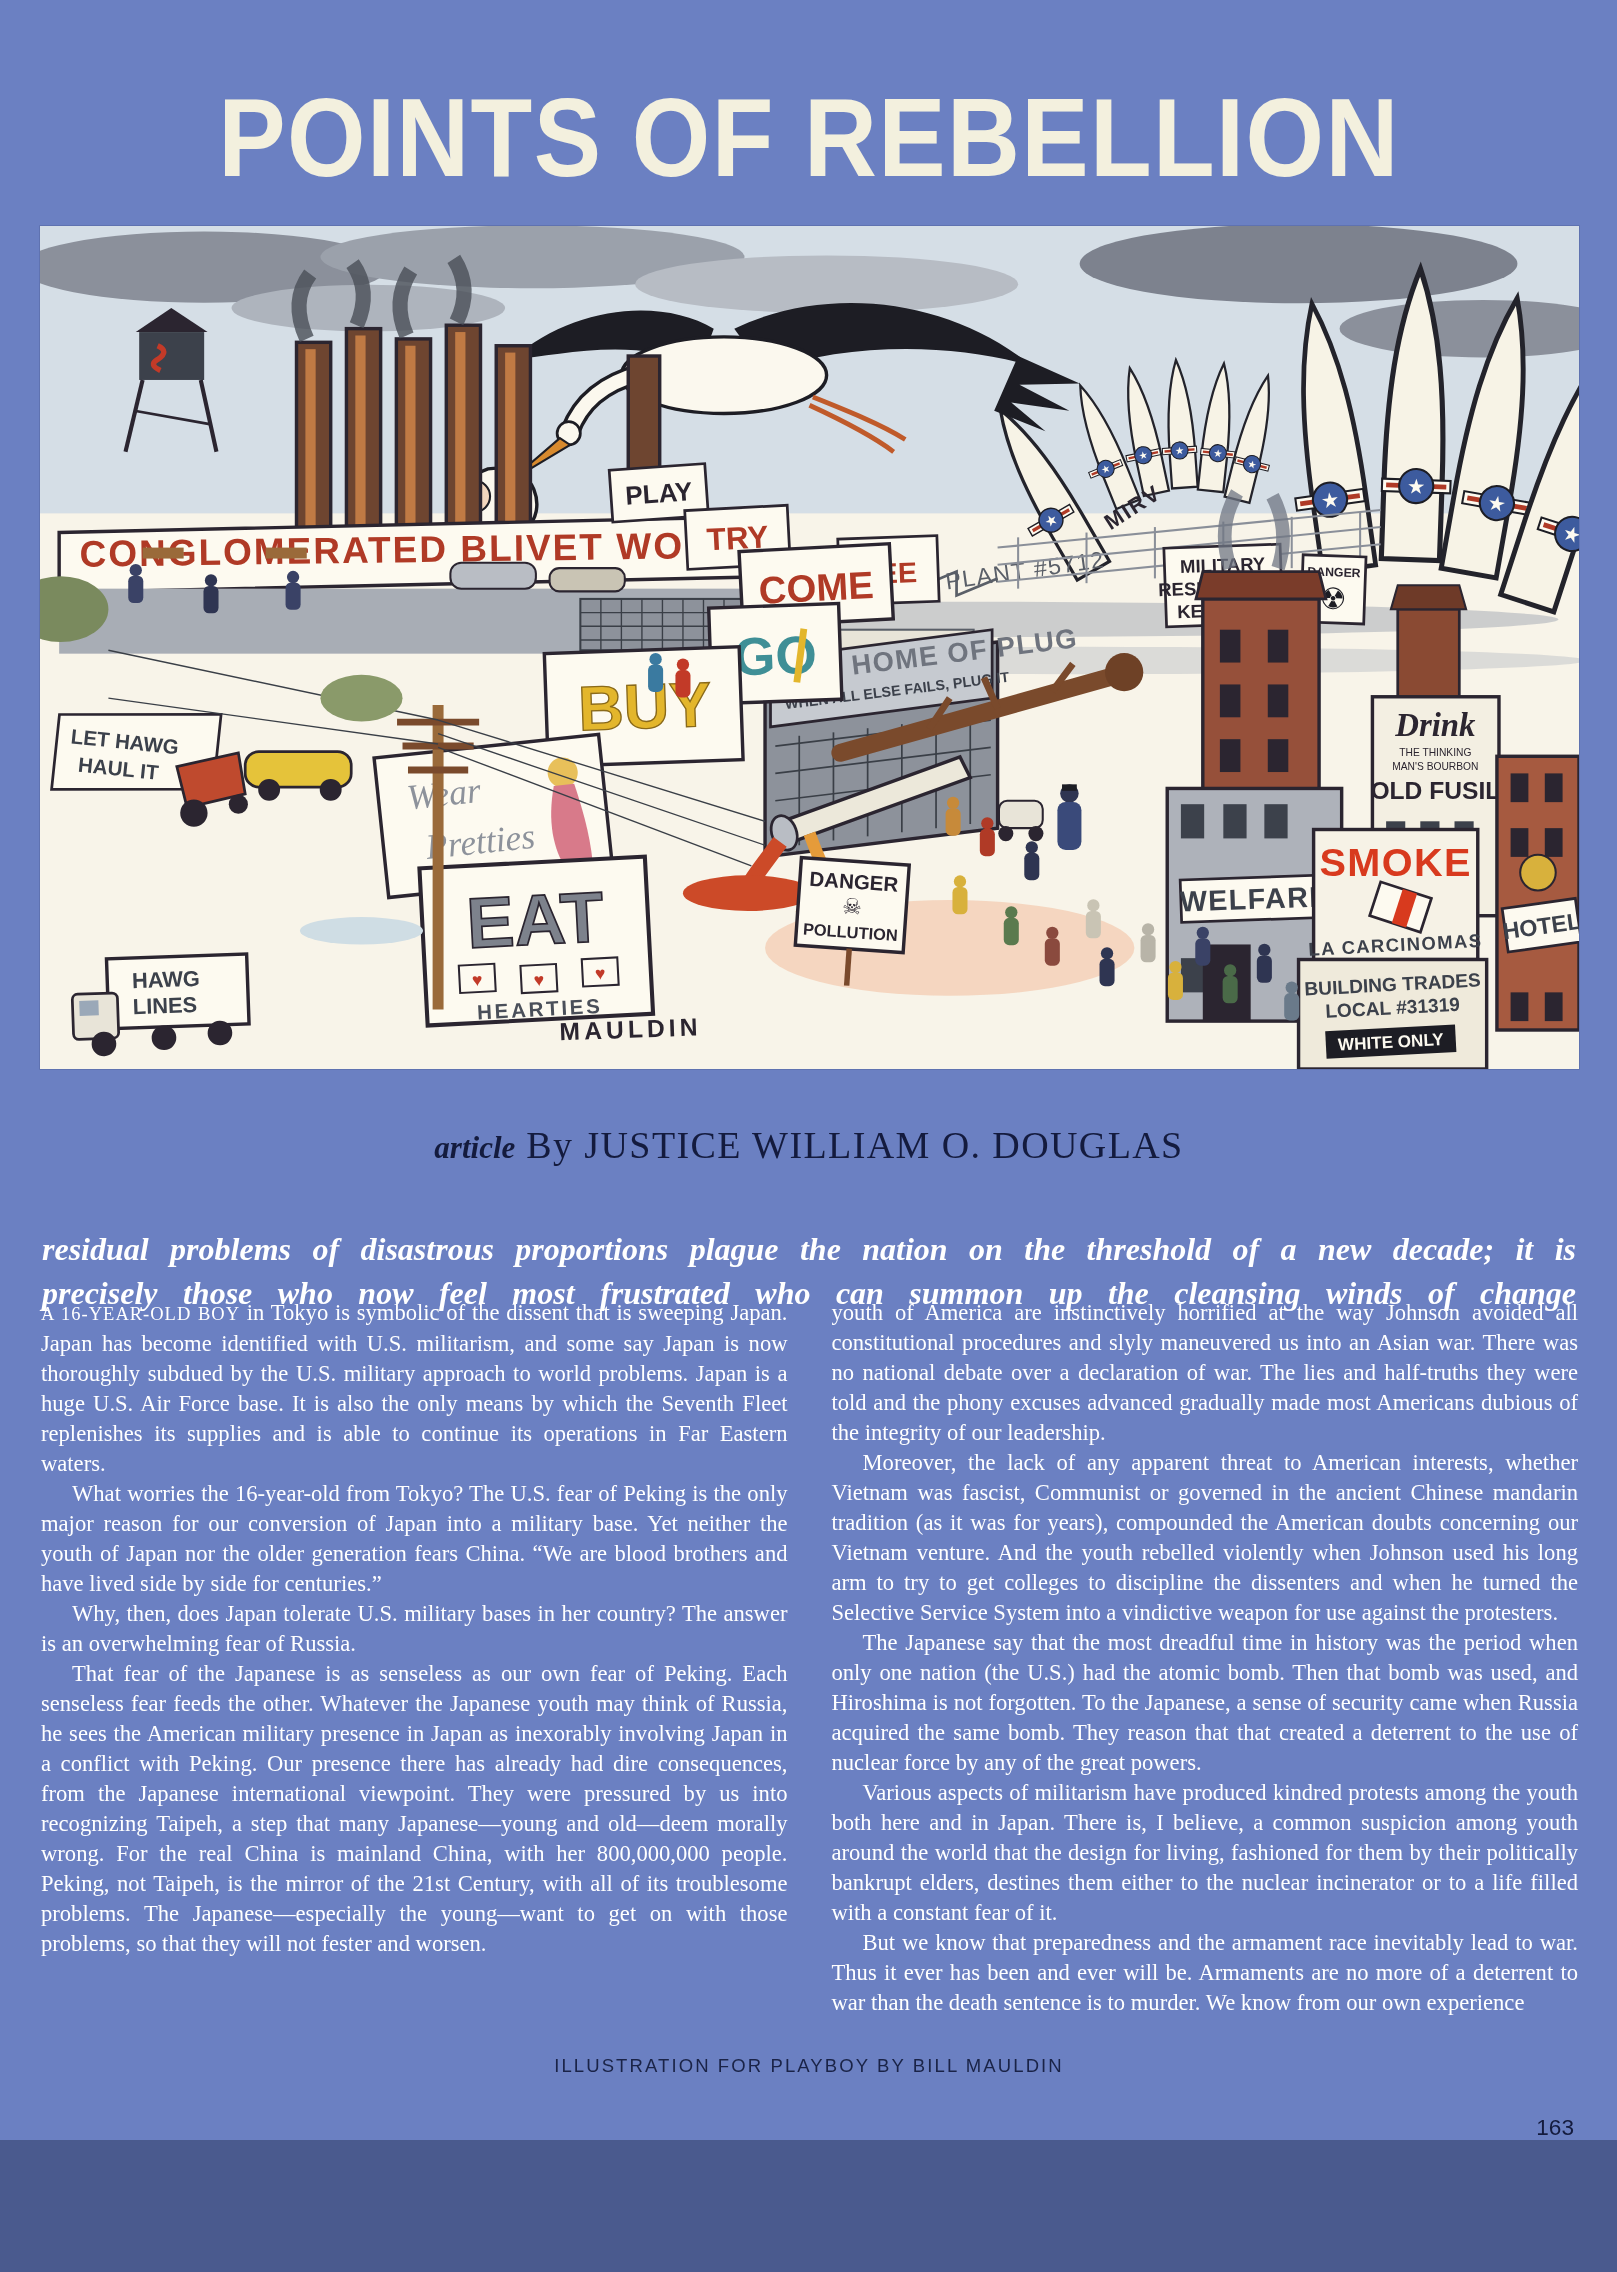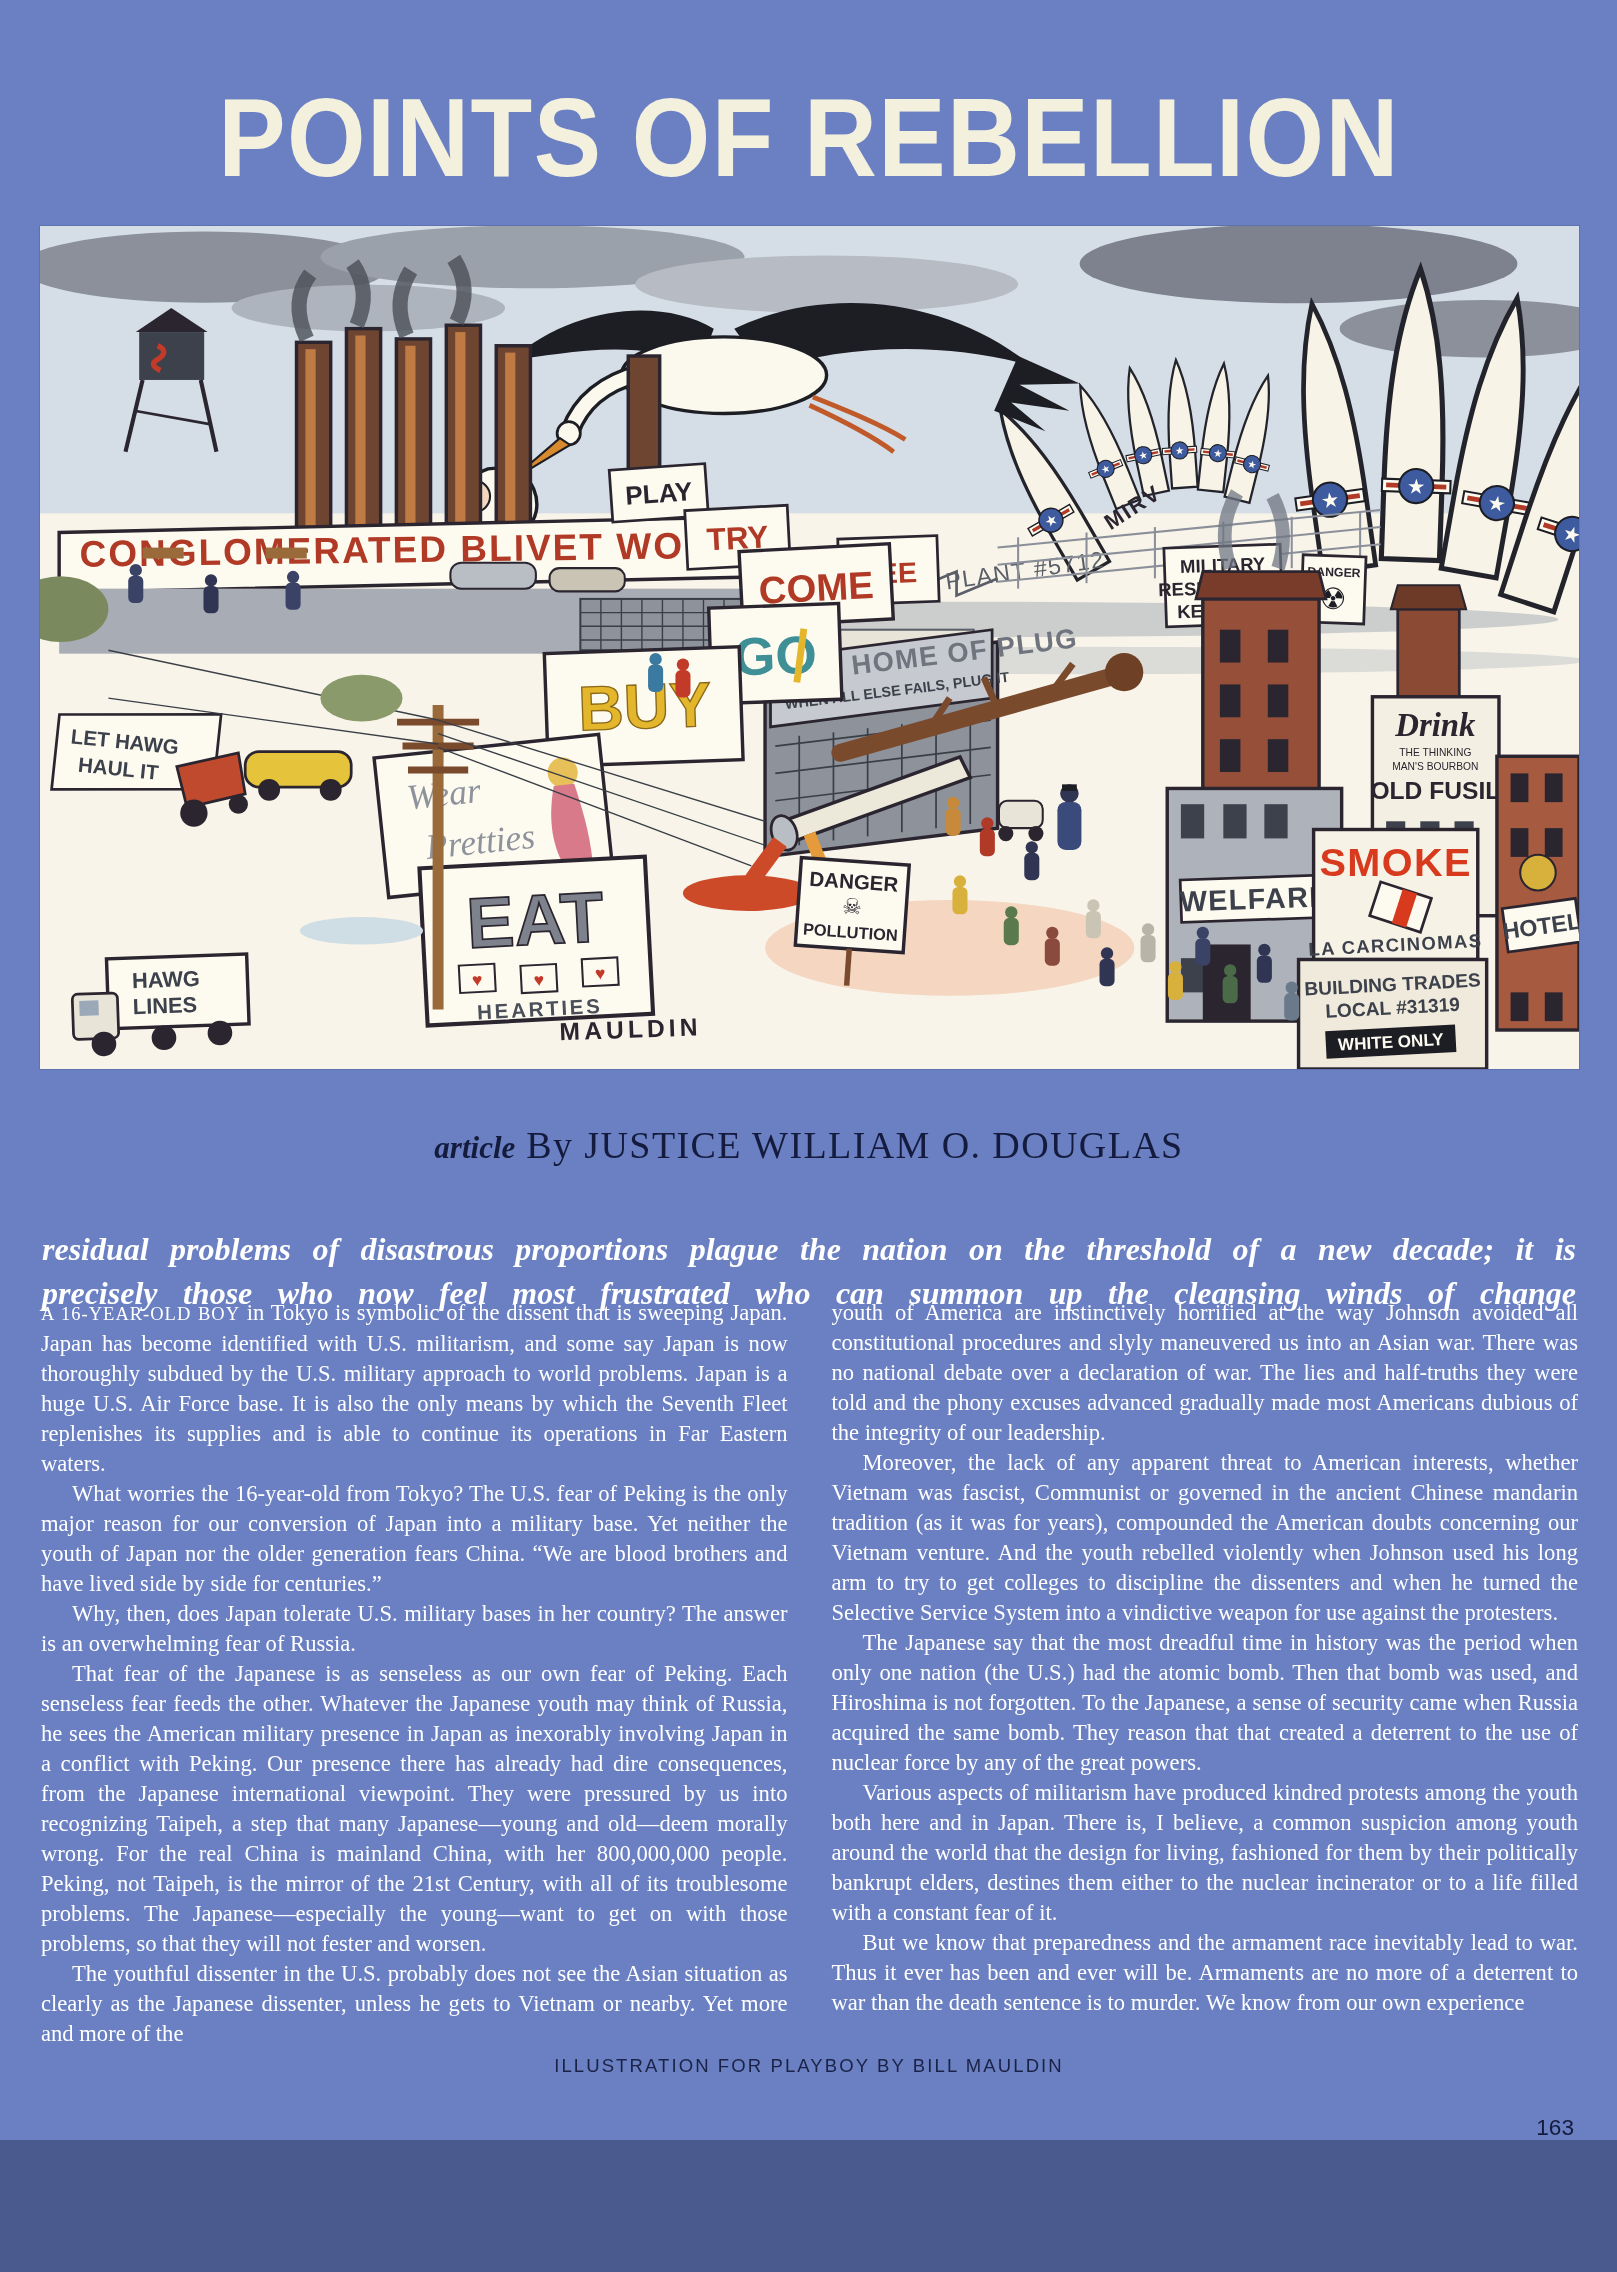--- a/index.html
+++ b/index.html
@@ -442,21 +442,20 @@
     <div class="dline">residual problems of disastrous proportions plague the nation on the threshold of a new decade; it is</div>
     <div class="dline">precisely those who now feel most frustrated who can summon up the cleansing winds of change</div>
   </div>
 
   <div class="cols">
     <div class="col">
       <p class="noindent"><span class="leadin">A 16-YEAR-OLD BOY</span><span> in Tokyo is symbolic of the dissent that is sweeping Japan. Japan has become identified with U.S. militarism, and some say Japan is now thoroughly subdued by the U.S. military approach to world problems. Japan is a huge U.S. Air Force base. It is also the only means by which the Seventh Fleet replenishes its supplies and is able to continue its operations in Far Eastern waters.</span></p>
       <p>What worries the 16-year-old from Tokyo? The U.S. fear of Peking is the only major reason for our conversion of Japan into a military base. Yet neither the youth of Japan nor the older generation fears China. “We are blood brothers and have lived side by side for centuries.”</p>
       <p>Why, then, does Japan tolerate U.S. military bases in her country? The answer is an overwhelming fear of Russia.</p>
       <p>That fear of the Japanese is as senseless as our own fear of Peking. Each senseless fear feeds the other. Whatever the Japanese youth may think of Russia, he sees the American military presence in Japan as inexorably involving Japan in a conflict with Peking. Our presence there has already had dire consequences, from the Japanese international viewpoint. They were pressured by us into recognizing Taipeh, a step that many Japanese—young and old—deem morally wrong. For the real China is mainland China, with her 800,000,000 people. Peking, not Taipeh, is the mirror of the 21st Century, with all of its troublesome problems. The Japanese—especially the young—want to get on with those problems, so that they will not fester and worsen.</p>
-      <p>The youthful dissenter in the U.S. probably does not see the Asian situation as clearly as the Japanese dissenter, unless he gets to Vietnam or nearby. Yet more and more of the</p>
     </div>
     <div class="col">
       <p class="noindent">youth of America are instinctively horrified at the way Johnson avoided all constitutional procedures and slyly maneuvered us into an Asian war. There was no national debate over a declaration of war. The lies and half-truths they were told and the phony excuses advanced gradually made most Americans dubious of the integrity of our leadership.</p>
       <p>Moreover, the lack of any apparent threat to American interests, whether Vietnam was fascist, Communist or governed in the ancient Chinese mandarin tradition (as it was for years), compounded the American doubts concerning our Vietnam venture. And the youth rebelled violently when Johnson used his long arm to try to get colleges to discipline the dissenters and when he turned the Selective Service System into a vindictive weapon for use against the protesters.</p>
       <p>The Japanese say that the most dreadful time in history was the period when only one nation (the U.S.) had the atomic bomb. Then that bomb was used, and Hiroshima is not forgotten. To the Japanese, a sense of security came when Russia acquired the same bomb. They reason that that created a deterrent to the use of nuclear force by any of the great powers.</p>
       <p>Various aspects of militarism have produced kindred protests among the youth both here and in Japan. There is, I believe, a common suspicion among youth around the world that the design for living, fashioned for them by their politically bankrupt elders, destines them either to the nuclear incinerator or to a life filled with a constant fear of it.</p>
       <p>But we know that preparedness and the armament race inevitably lead to war. Thus it ever has been and ever will be. Armaments are no more of a deterrent to war than the death sentence is to murder. We know from our own experience</p>
     </div>
   </div>
 

